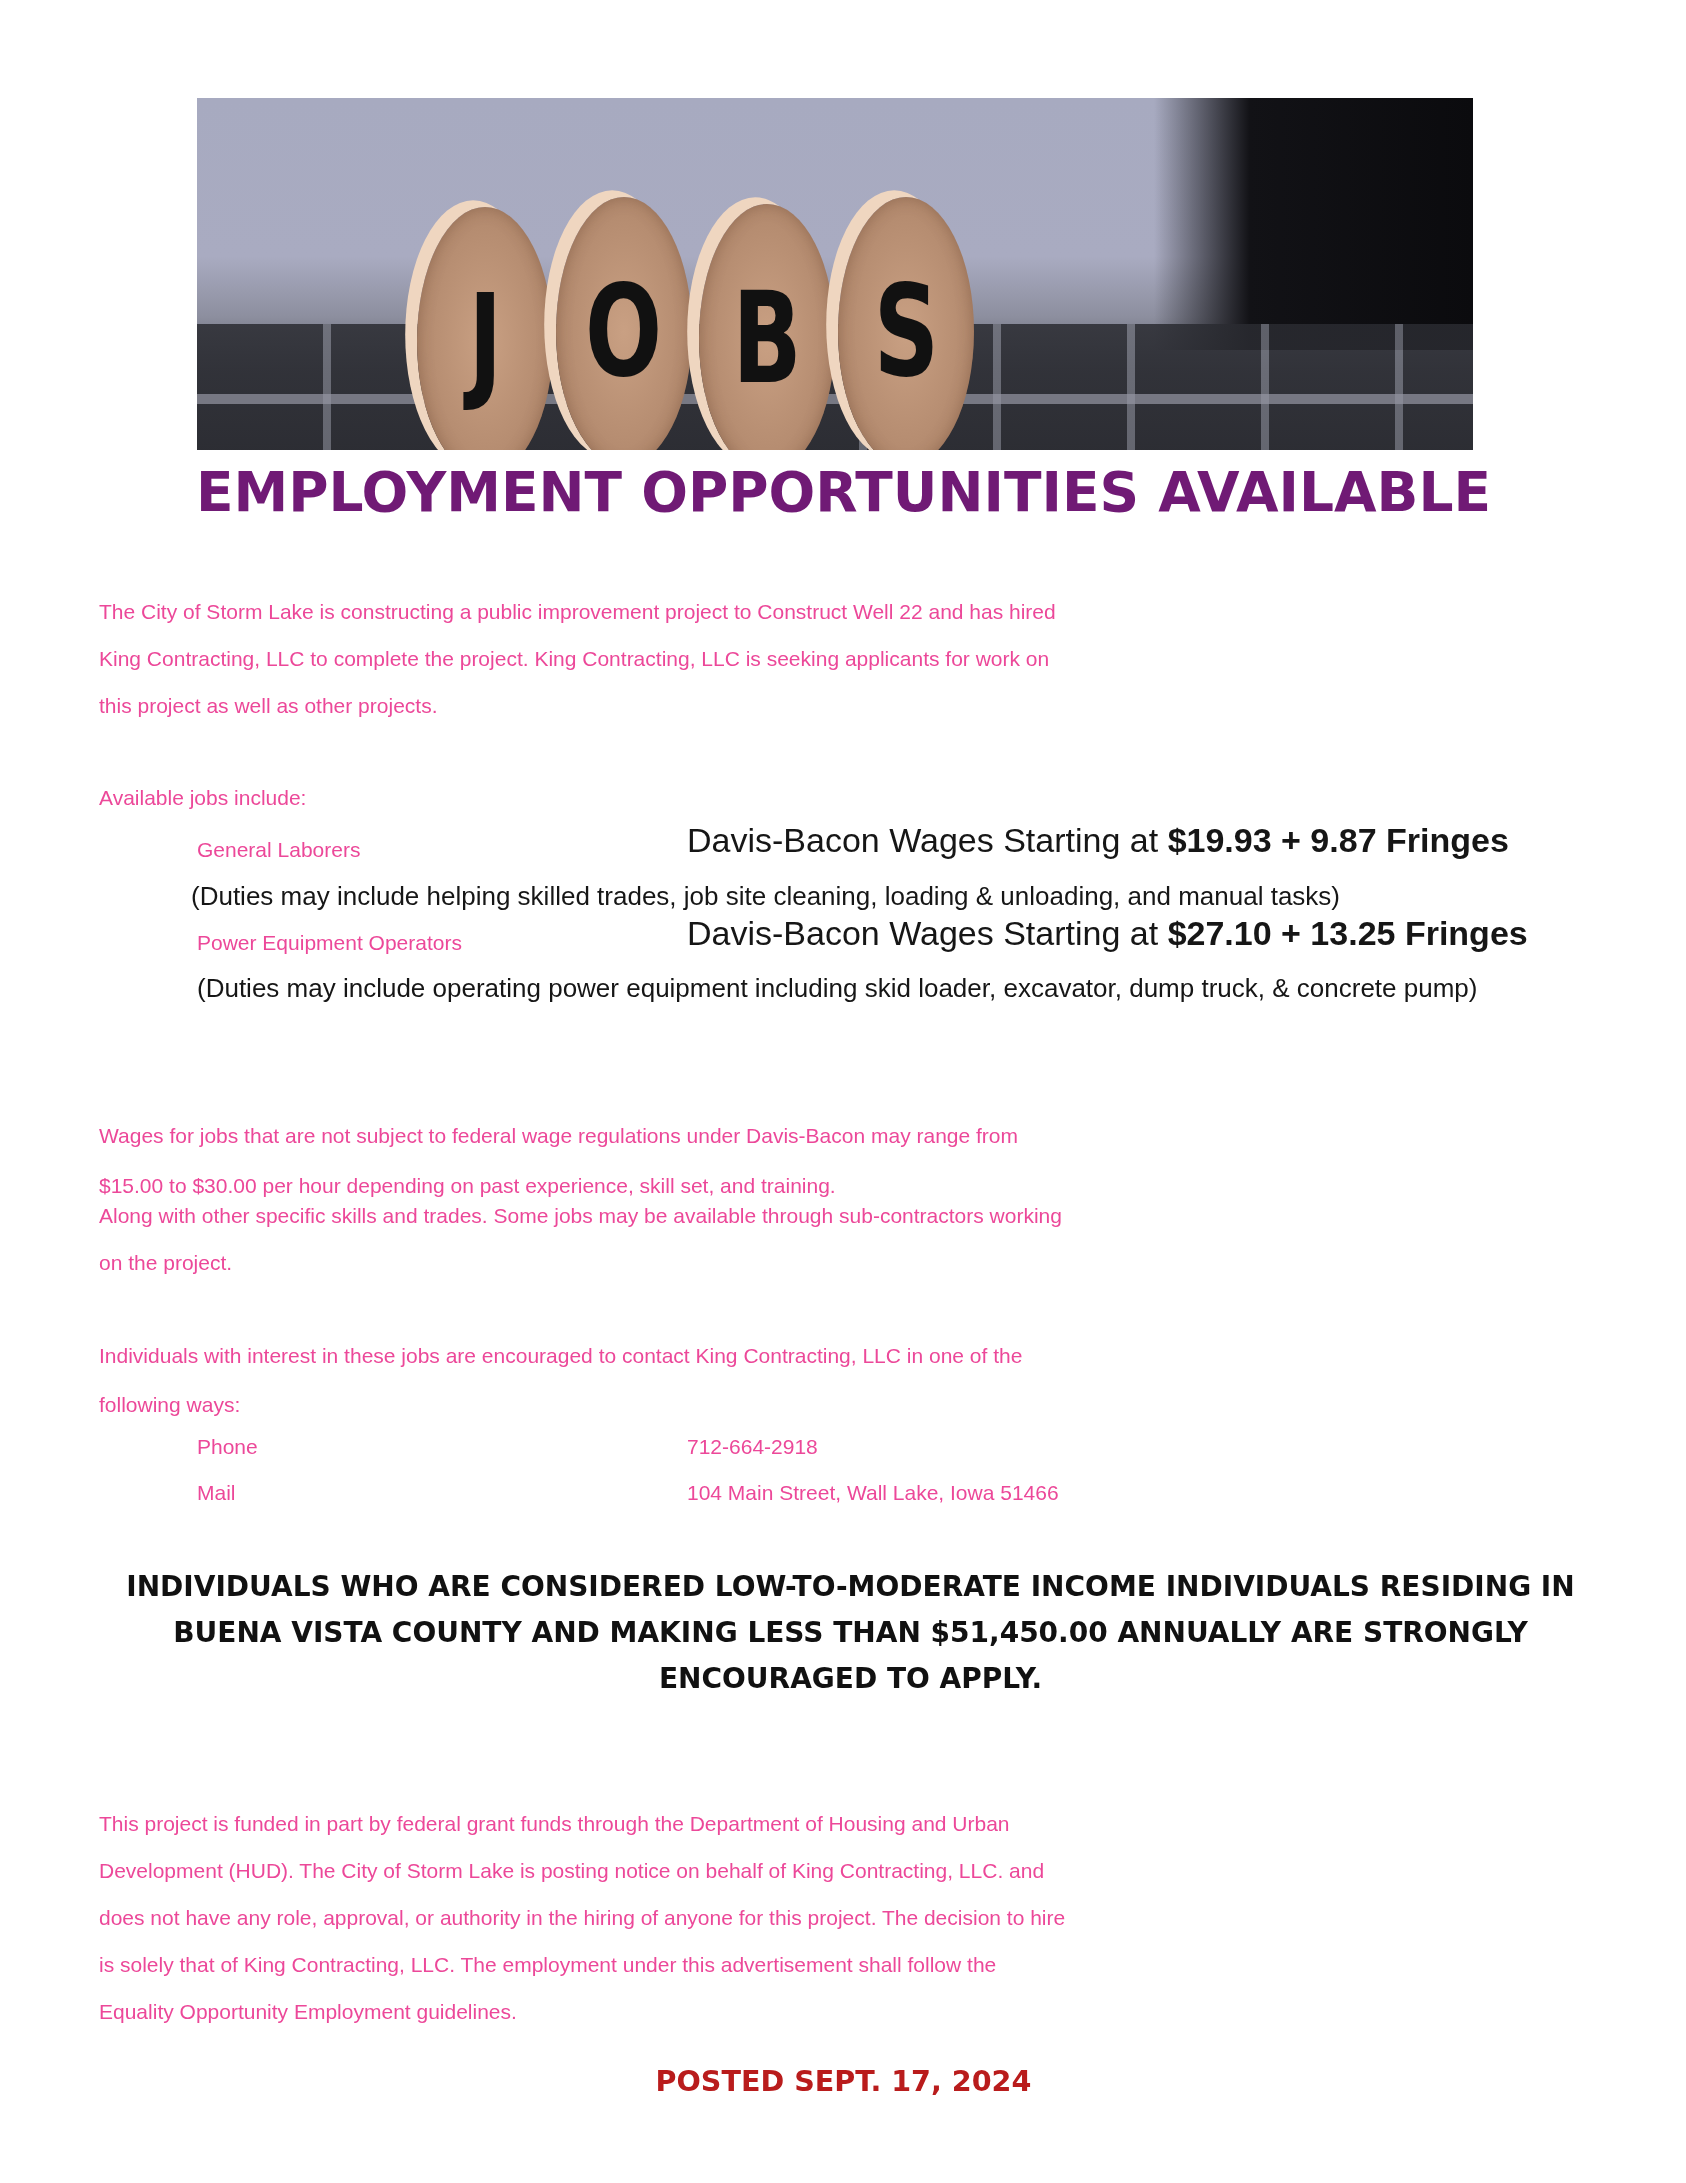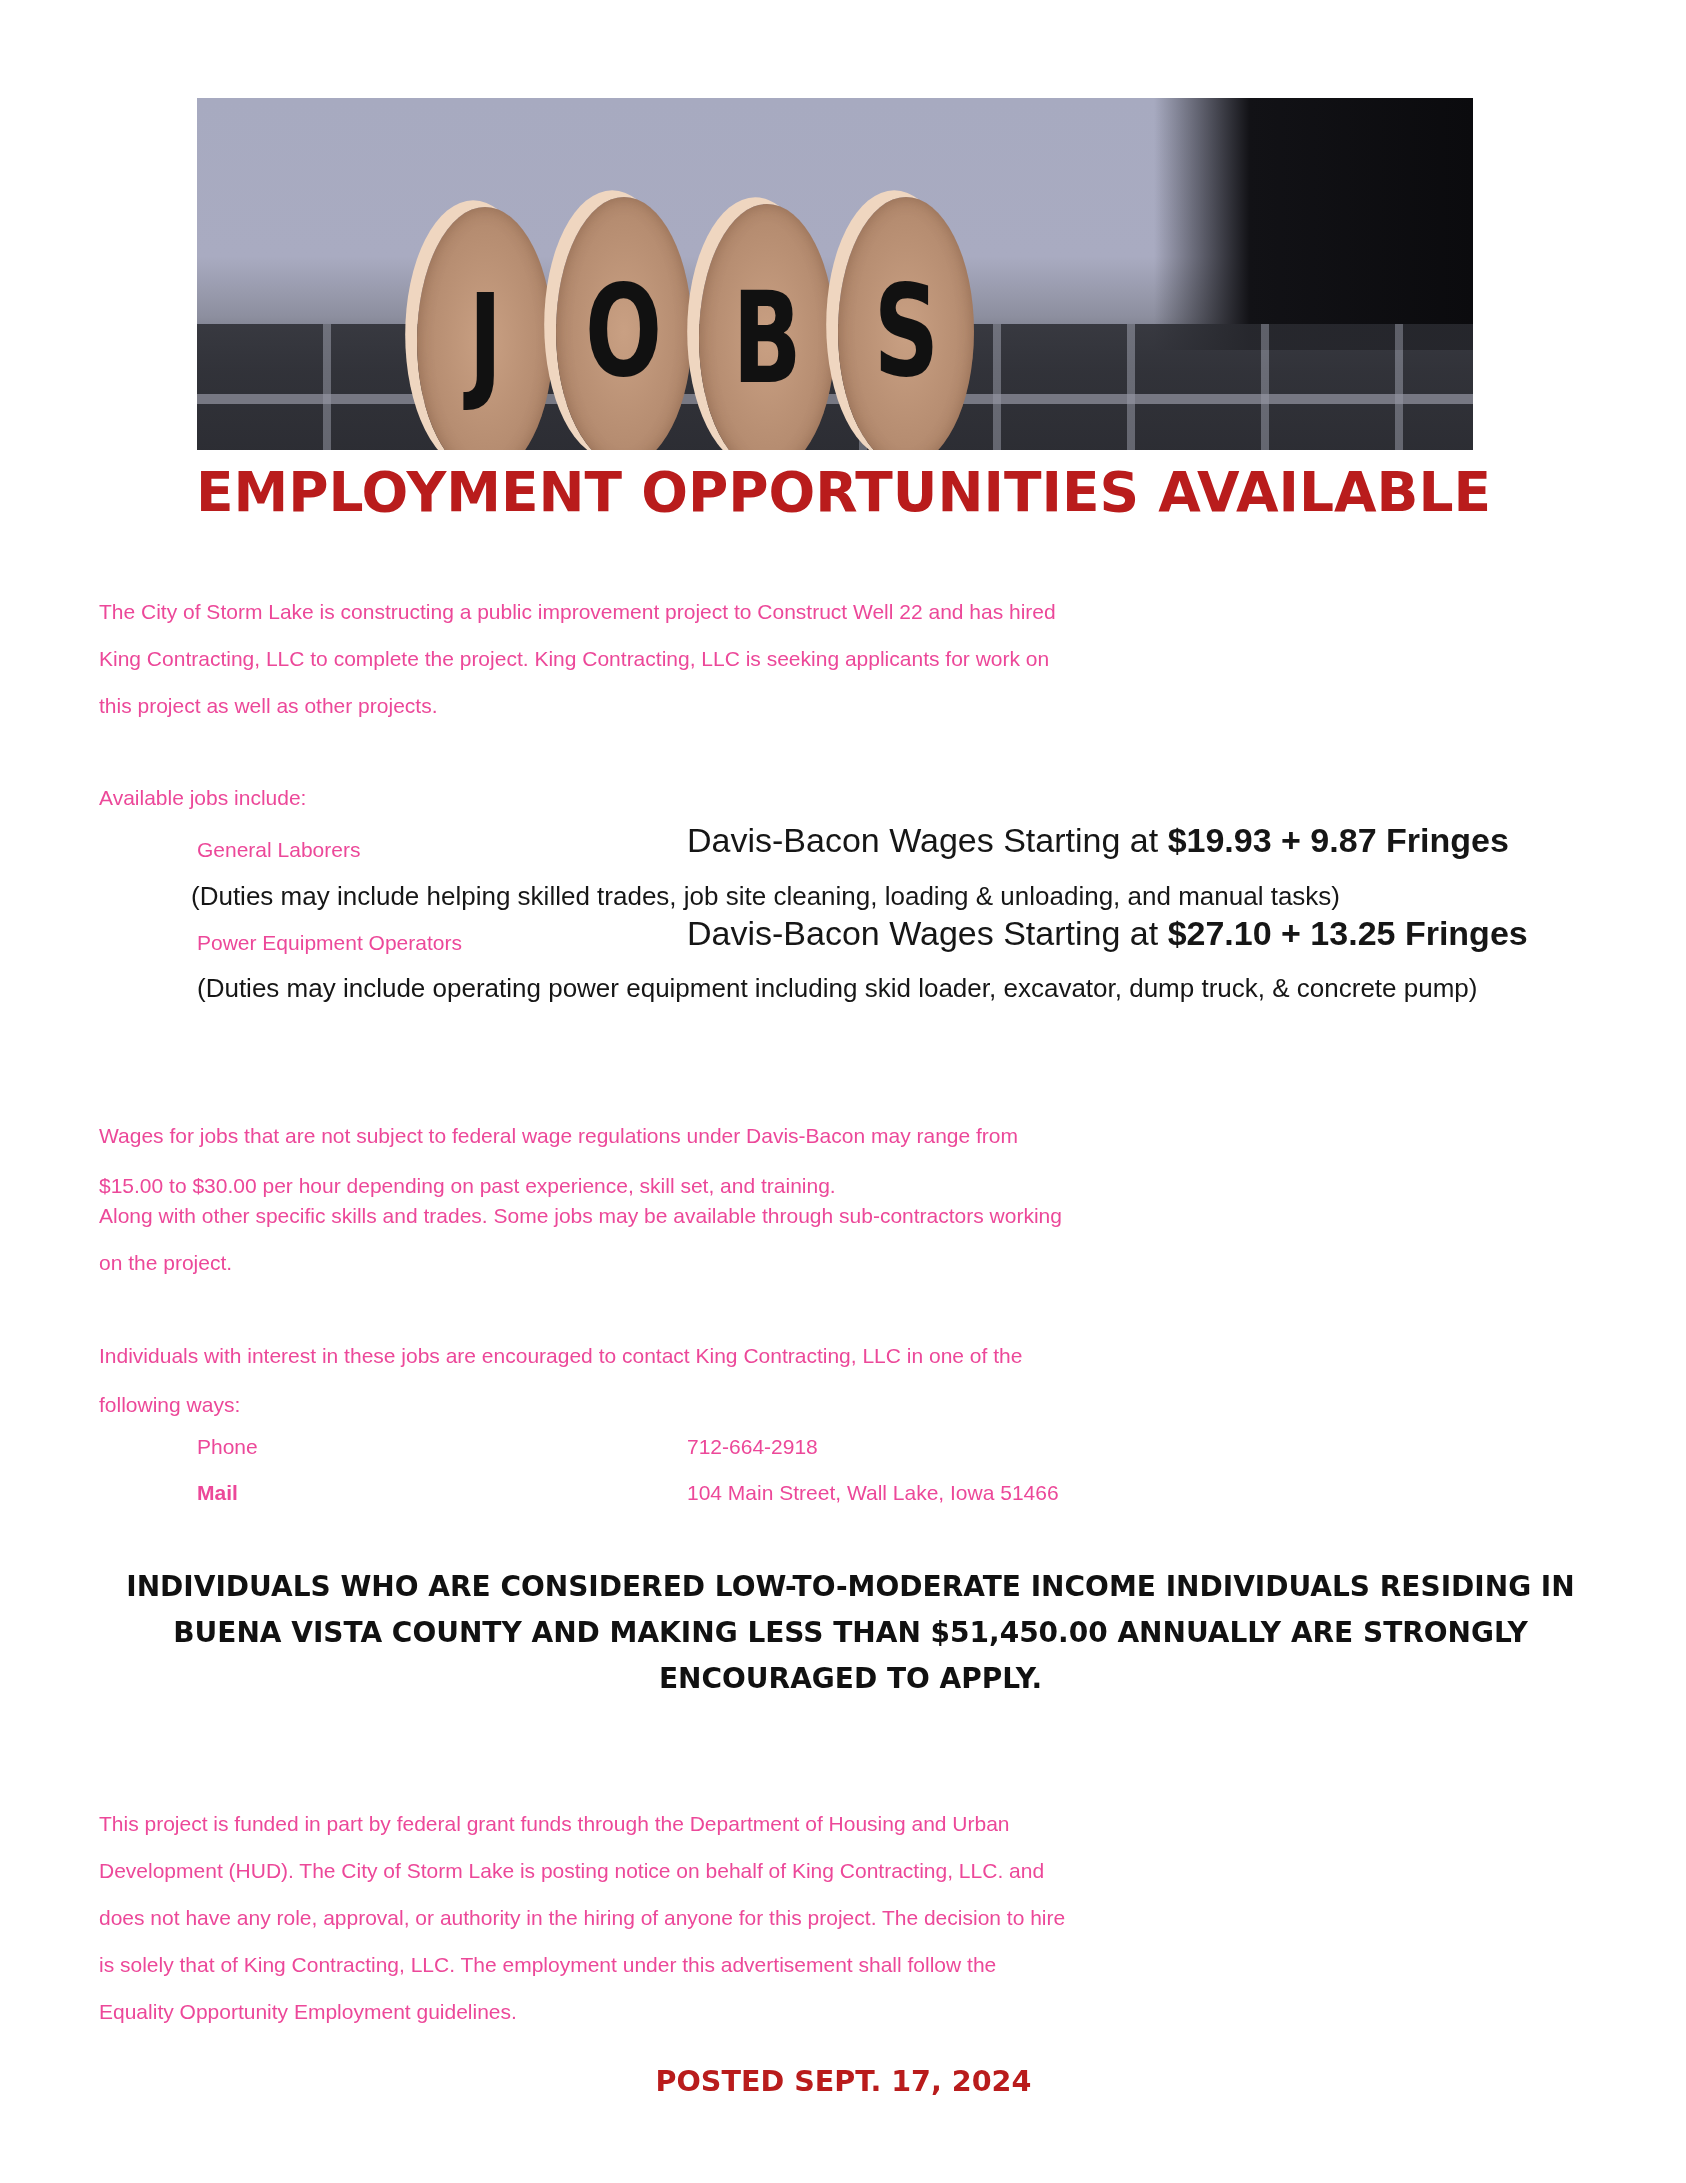--- a/index.html
+++ b/index.html
@@ -40,21 +40,21 @@
       font-family: "DejaVu Sans", sans-serif; font-weight: bold; font-size: 126px; color: #111;
       transform: scaleX(.72);
     }
     .disc.d1 { left: 220px; top: 109px; }
     .disc.d2 { left: 359px; top: 99px; }
     .disc.d3 { left: 502px; top: 106px; }
     .disc.d4 { left: 641px; top: 99px; }
 
     .title {
       position: absolute; left: 0; width: 1687px; top: 460px; text-align: center;
-      font-family: "DejaVu Sans", sans-serif; font-weight: bold; font-size: 55px; color: #b91c1c;
+      font-family: "DejaVu Sans", sans-serif; font-weight: bold; font-size: 55px; color: #701a75;
       letter-spacing: 0px;
     }
     .para { position: absolute; left: 99px; width: 1503px; }
     .notice {
       position: absolute; left: 99px; width: 1503px; text-align: center;
       font-family: "DejaVu Sans", sans-serif; font-weight: bold; font-size: 28px; line-height: 46px; color: #111;
     }
     .posted {
       position: absolute; left: 0; width: 1687px; text-align: center; top: 2064px;
       font-family: "DejaVu Sans", sans-serif; font-weight: bold; font-size: 28.6px; color: #b91c1c;
@@ -113,21 +113,21 @@
   <div>Along with other specific skills and trades. Some jobs may be available through sub-contractors working</div>
   <div>on the project.</div>
 </div>
 
 <div class="para body-text" style="top:1331px; line-height:49px;">
   <div>Individuals with interest in these jobs are encouraged to contact King Contracting, LLC in one of the</div>
   <div>following ways:</div>
 </div>
 <div class="abs body-text" style="left:197px; top:1423px;">Phone</div>
 <div class="abs body-text" style="left:687px; top:1423px;">712-664-2918</div>
-<div class="abs body-text" style="left:197px; top:1469px;font-weight:bold;">Mail</div>
+<div class="abs body-text" style="left:197px; top:1469px;">Mail</div>
 <div class="abs body-text" style="left:687px; top:1469px;">104 Main Street, Wall Lake, Iowa 51466</div>
 
 <div class="notice" style="top:1564px;">
   <div>INDIVIDUALS WHO ARE CONSIDERED LOW-TO-MODERATE INCOME INDIVIDUALS RESIDING IN</div>
   <div>BUENA VISTA COUNTY AND MAKING LESS THAN $51,450.00 ANNUALLY ARE STRONGLY</div>
   <div>ENCOURAGED TO APPLY.</div>
 </div>
 
 <div class="para body-text" style="top:1800px;">
   <div>This project is funded in part by federal grant funds through the Department of Housing and Urban</div>

